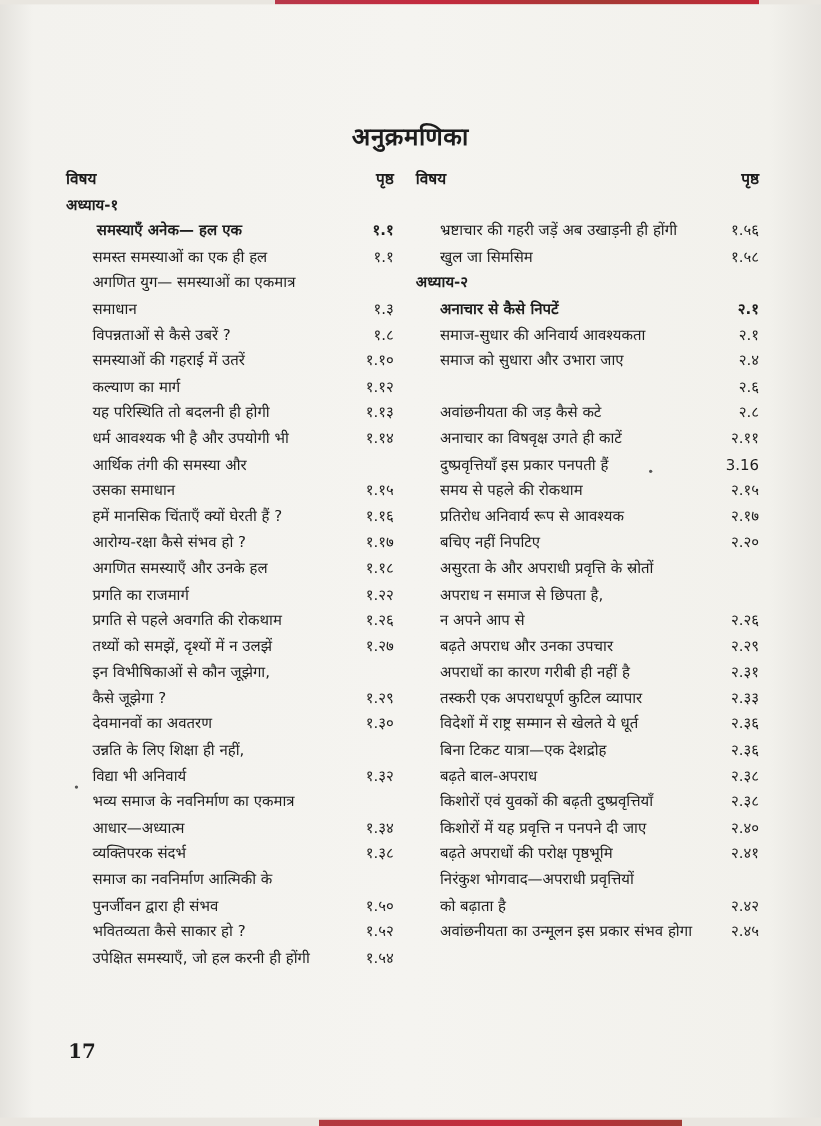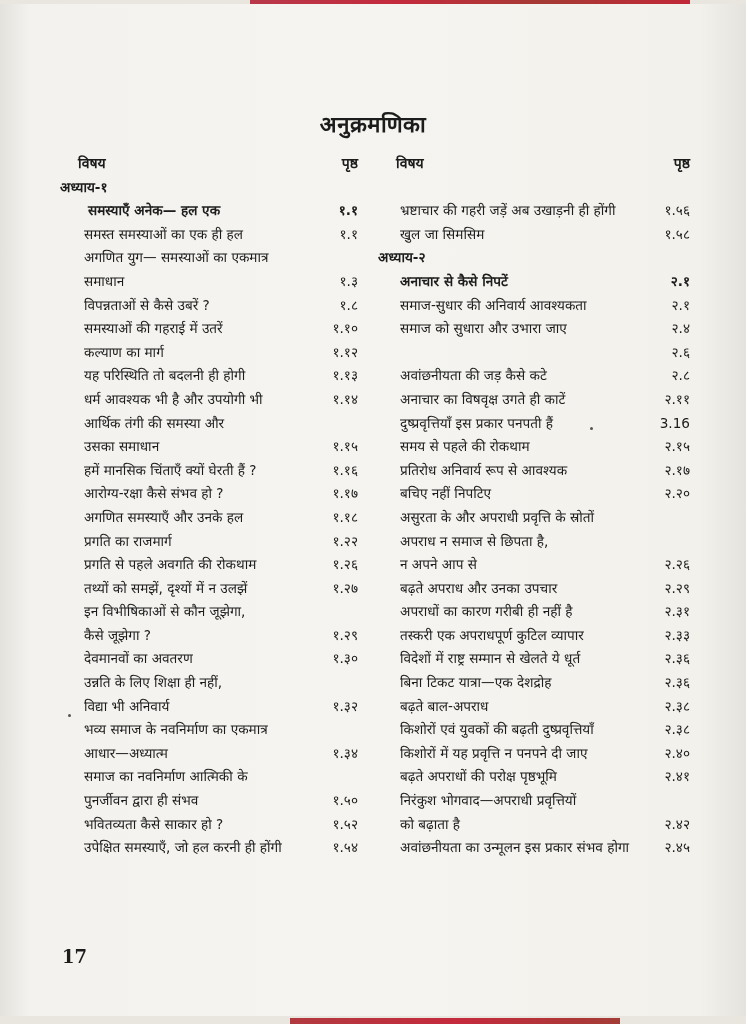--- a/index.html
+++ b/index.html
@@ -28,21 +28,21 @@
   }
   .col { position: absolute; top: 148px; }
   .col.left { left: 60px; width: 298px; }
   .col.right { left: 378px; width: 312px; }
   .row {
     position: relative; height: 23.6px; line-height: 23.6px;
     font-size: 13.6px; white-space: nowrap;
   }
   .row .txt { position: absolute; left: 0; }
   .row .pg { position: absolute; right: 0; }
-  .row.head { font-weight: bold; font-size: 14px; margin-left: 18px; }
+  .row.head { font-weight: bold; font-size: 14px; }
   .row.chapter .txt { left: 0; font-weight: bold; }
   .row.item .txt { left: 24px; }
   .row.item.bold .txt { font-weight: bold; left: 28px; text-align: right; }
   .row.item.bold .pg { font-weight: bold; }
   .row.right-item .txt { left: 22px; }
   .row.right-item.bold .txt { font-weight: bold; left: 22px; }
   .row.right-item.bold .pg { font-weight: bold; }
   .pagenum {
     position: absolute; left: 62px; top: 942px;
     font-family: "DejaVu Serif", serif; font-size: 18px; font-weight: bold;
@@ -156,20 +156,24 @@
         </div>
         <div class="row item">
           <span class="txt">भव्य समाज के नवनिर्माण का एकमात्र</span>
           <span class="pg"></span>
         </div>
         <div class="row item">
           <span class="txt">आधार—अध्यात्म</span>
           <span class="pg">१.३४</span>
         </div>
         <div class="row item">
+          <span class="txt">व्यक्तिपरक संदर्भ</span>
+          <span class="pg">१.३८</span>
+        </div>
+        <div class="row item">
           <span class="txt">समाज का नवनिर्माण आत्मिकी के</span>
           <span class="pg"></span>
         </div>
         <div class="row item">
           <span class="txt">पुनर्जीवन द्वारा ही संभव</span>
           <span class="pg">१.५०</span>
         </div>
         <div class="row item">
           <span class="txt">भवितव्यता कैसे साकार हो ?</span>
           <span class="pg">१.५२</span>

